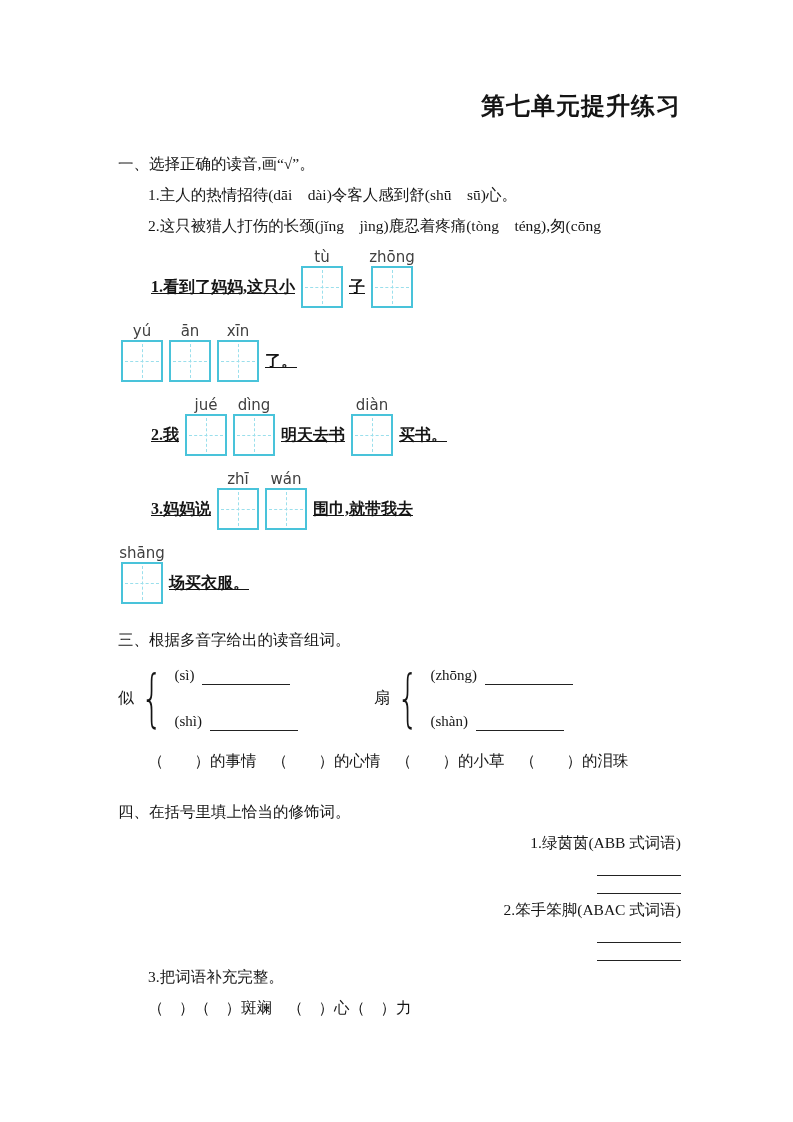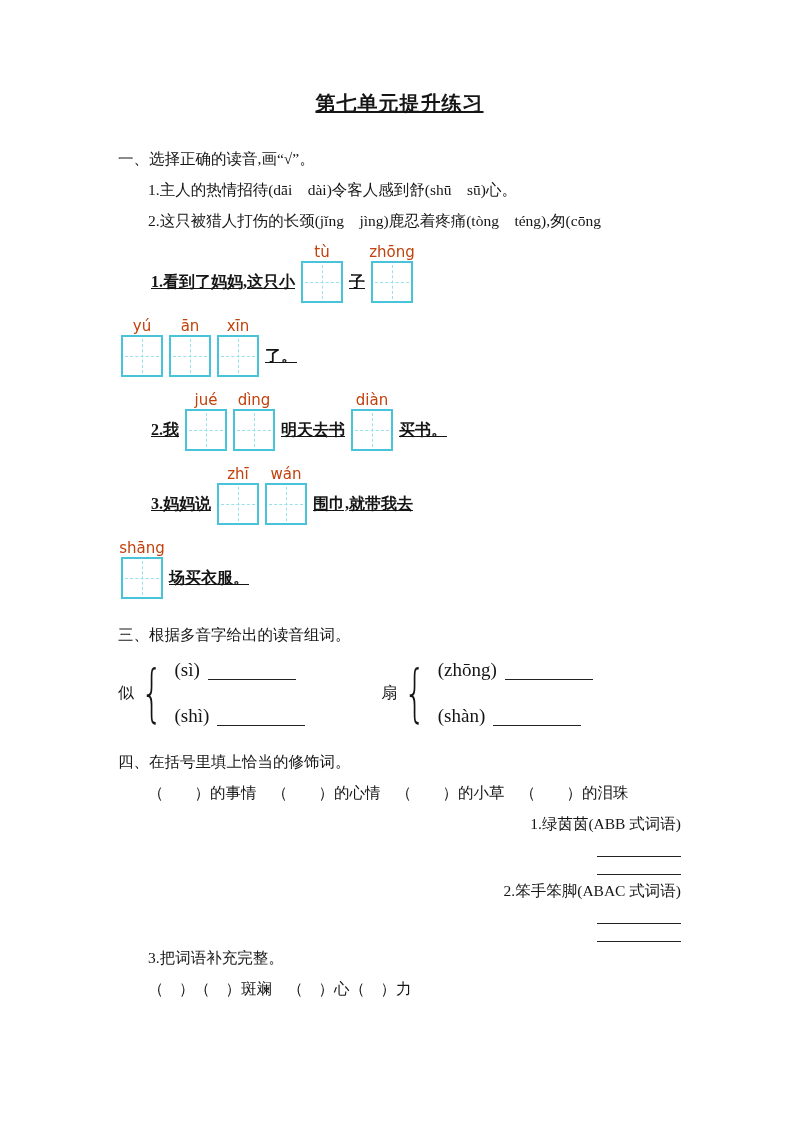--- a/index.html
+++ b/index.html
@@ -3,22 +3,22 @@
 <meta charset="utf-8">
 <style>
   html,body{margin:0;padding:0;background:#ffffff;}
   .page{
     width:793px;height:1122px;box-sizing:border-box;
     padding:90px 112px 40px 118px;background:#ffffff;
     font-family:"Liberation Serif","DejaVu Serif",serif;
     color:#151515;overflow:hidden;
   }
   .title{
-    text-align:center;font-size:20px;font-weight:bold;
-    margin:0 0 26px 0;letter-spacing:1px;text-decoration:underline;
+    text-align:right;font-size:24px;font-weight:bold;
+    margin:0 0 26px 0;letter-spacing:1px;
   }
   .line{font-size:15.5px;line-height:31px;white-space:pre-wrap;}
   .heading{margin-top:20px;}
   .indent{padding-left:30px;}
   .txt{white-space:pre-wrap;}
   
   .boxline{
     display:flex;align-items:center;
     padding-top:25px;margin-bottom:7px;
     font-size:16px;font-weight:600;
@@ -35,33 +35,33 @@
   }
   .tian::after{
     content:"";position:absolute;top:50%;left:2px;right:2px;
     border-top:1px dashed #9adfec;
   }
   .py{
     position:absolute;bottom:calc(100% + 3px);left:50%;
     transform:translateX(-50%);white-space:nowrap;
     font-size:15px;font-weight:normal;
     font-family:"DejaVu Sans","Liberation Sans",sans-serif;
-    color:#c2410c;line-height:1;
+    color:#404040;line-height:1;
   }
   
   .duoyin-row{display:flex;gap:76px;margin:10px 0 14px 0;}
   .duoyin{display:flex;align-items:center;}
   .duoyin .char{font-size:16px;margin-right:1px;}
   .brace{
     display:inline-block;font-size:62px;font-weight:100;line-height:0.9;
     transform:scaleX(0.55);margin:0 -3px;
     font-family:"DejaVu Sans","Liberation Sans",sans-serif;
   }
   .readings{display:flex;flex-direction:column;gap:26px;padding-left:6px;}
-  .reading{display:flex;align-items:flex-end;gap:8px;font-size:19px;line-height:20px;text-align:right;}
+  .reading{display:flex;align-items:flex-end;gap:8px;font-size:15px;line-height:20px;text-align:right;}
   .blank{
     display:inline-block;width:88px;height:17px;
     border-bottom:1.3px solid #222;
   }
   .blank.b5{width:84px;}
   .gapL{margin-left:26px;}
   .gapS{margin-left:18px;}
   .withblanks{display:flex;align-items:flex-end;flex-direction:column;}
 </style>
 </head>
@@ -159,22 +159,22 @@
           <span class="blank"></span>
         </div>
         <div class="reading">
           <span>(shàn)</span>
           <span class="blank"></span>
         </div>
       </div>
     </div>
   </div>
 
+  <div class="line indent">（　　）的事情　（　　）的心情　（　　）的小草　（　　）的泪珠</div>
   <div class="line heading">四、在括号里填上恰当的修饰词。</div>
-  <div class="line indent">（　　）的事情　（　　）的心情　（　　）的小草　（　　）的泪珠</div>
 
 
   <div class="line indent withblanks">
     <span>1.绿茵茵(ABB 式词语)</span>
     <span class="blank b5 gapL"></span>
     <span class="blank b5 gapS"></span>
   </div>
 
   <div class="line indent withblanks">
     <span>2.笨手笨脚(ABAC 式词语)</span>

